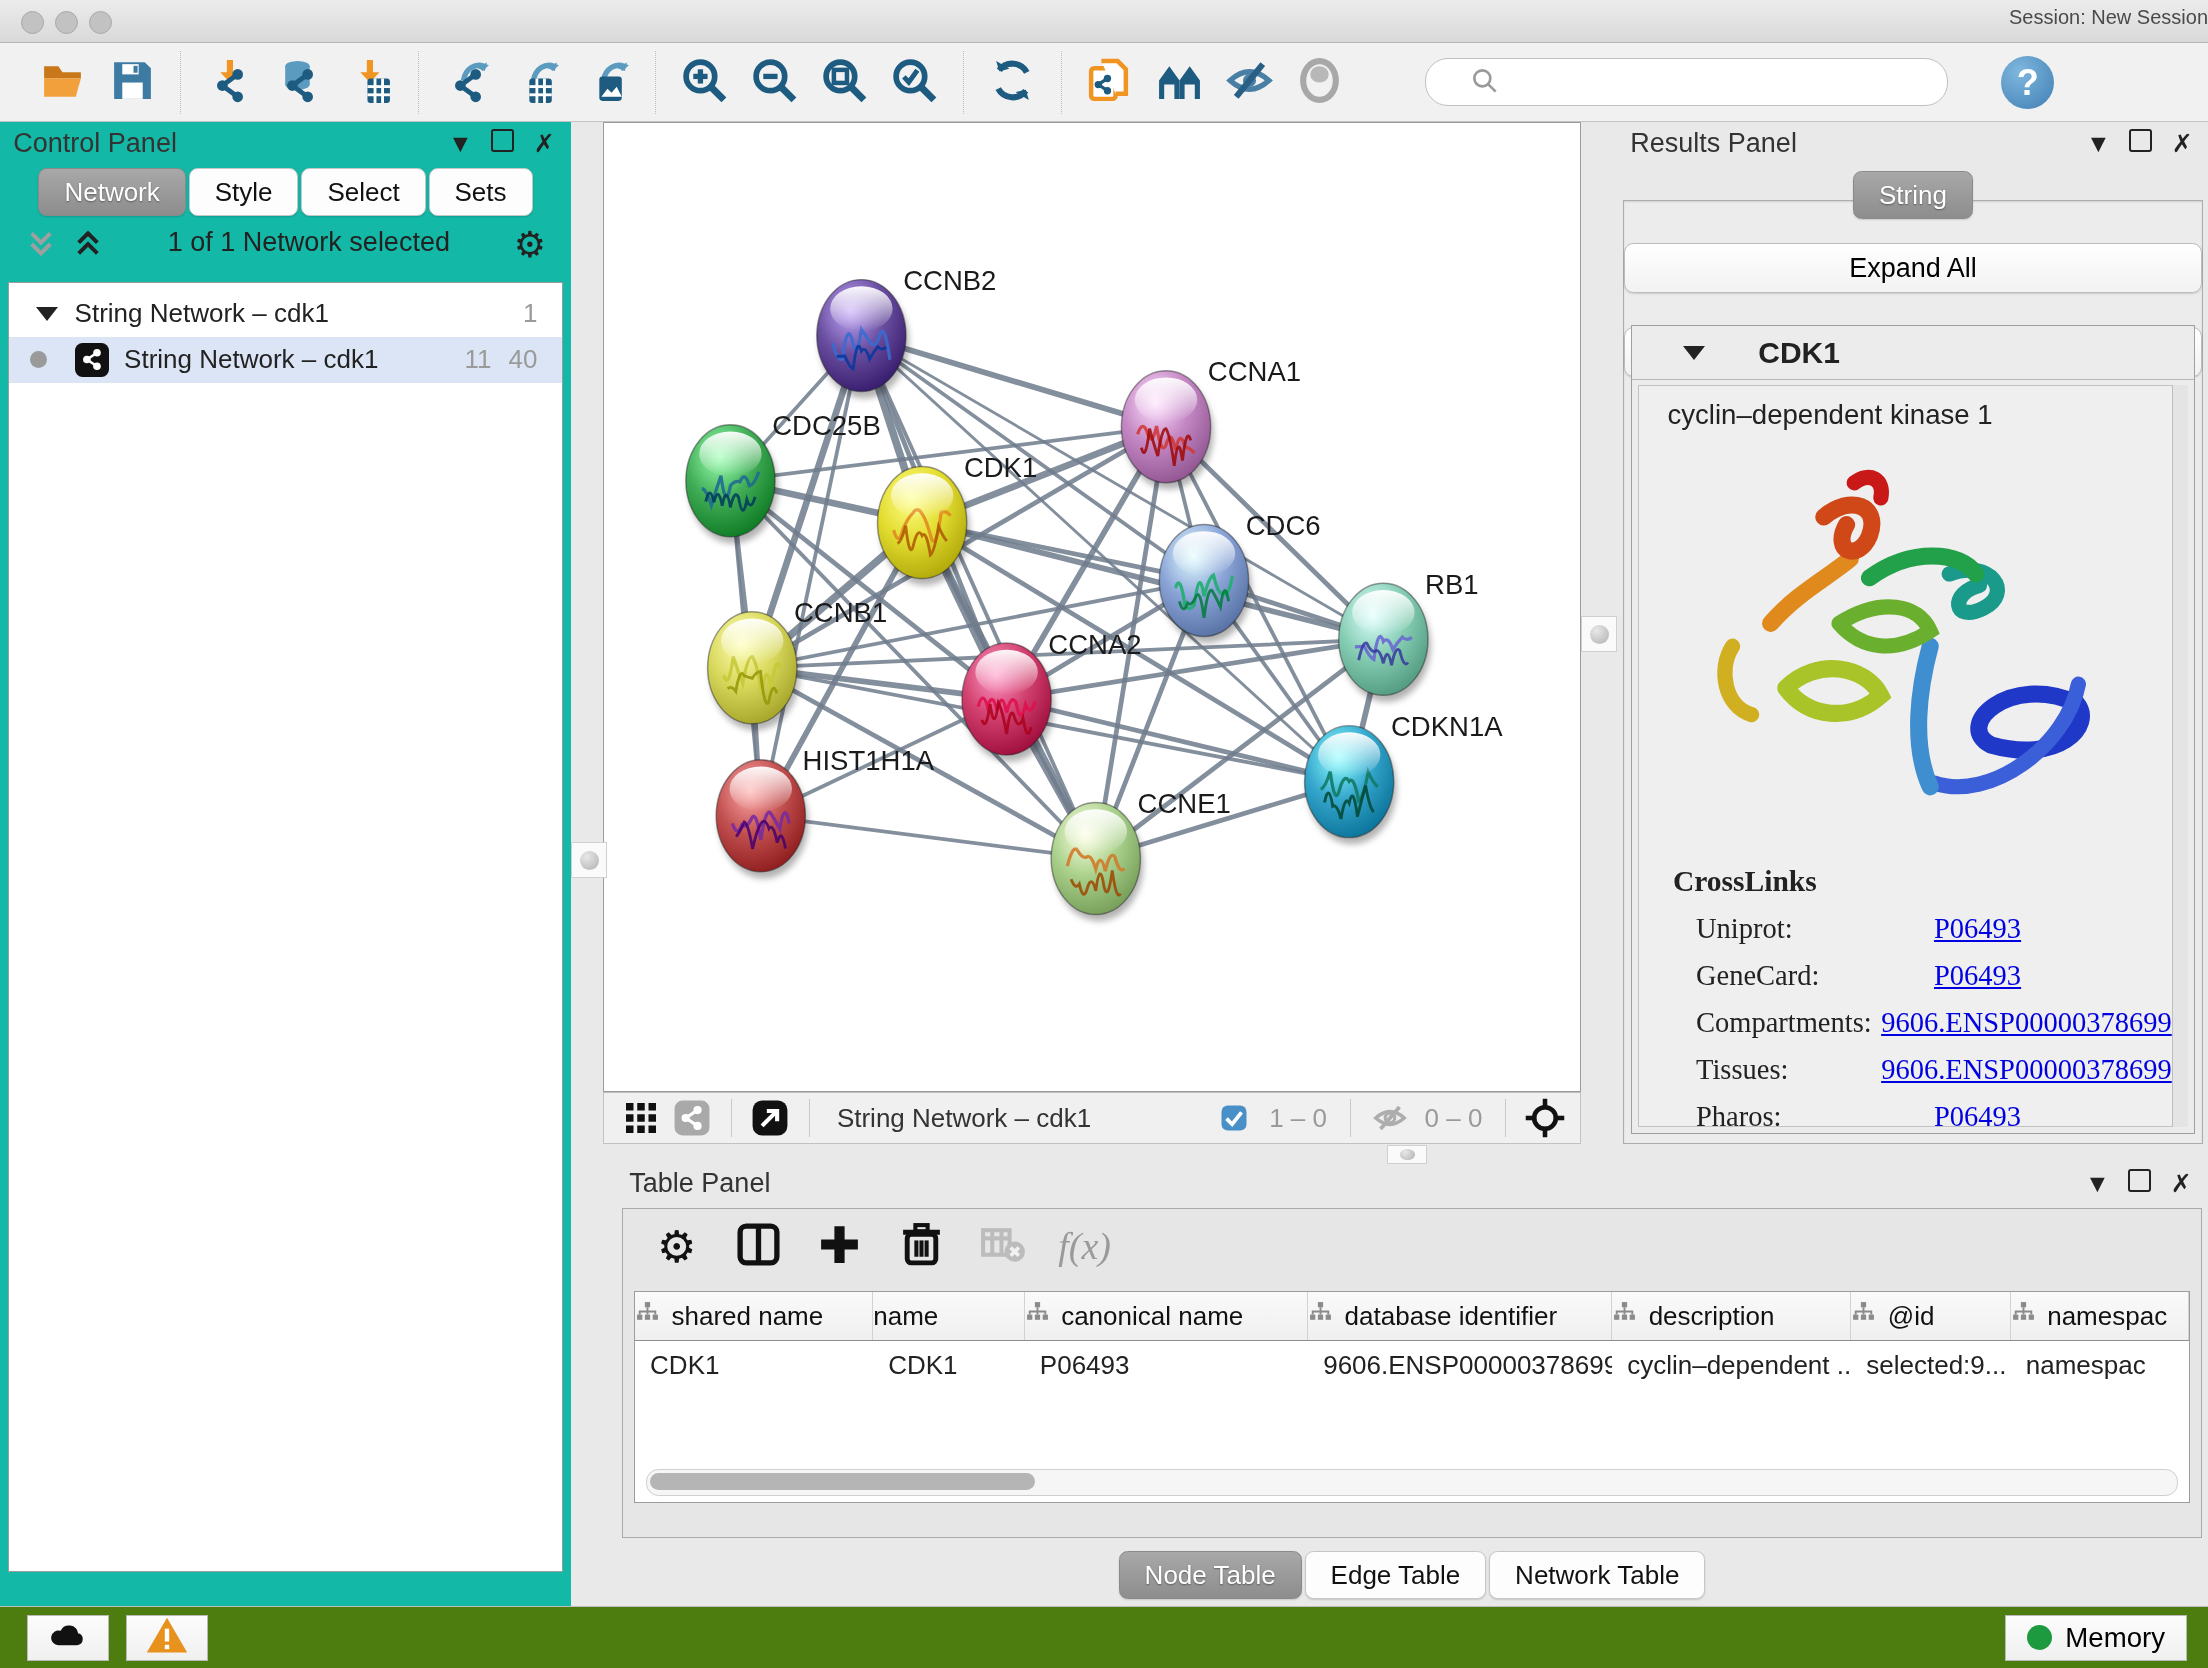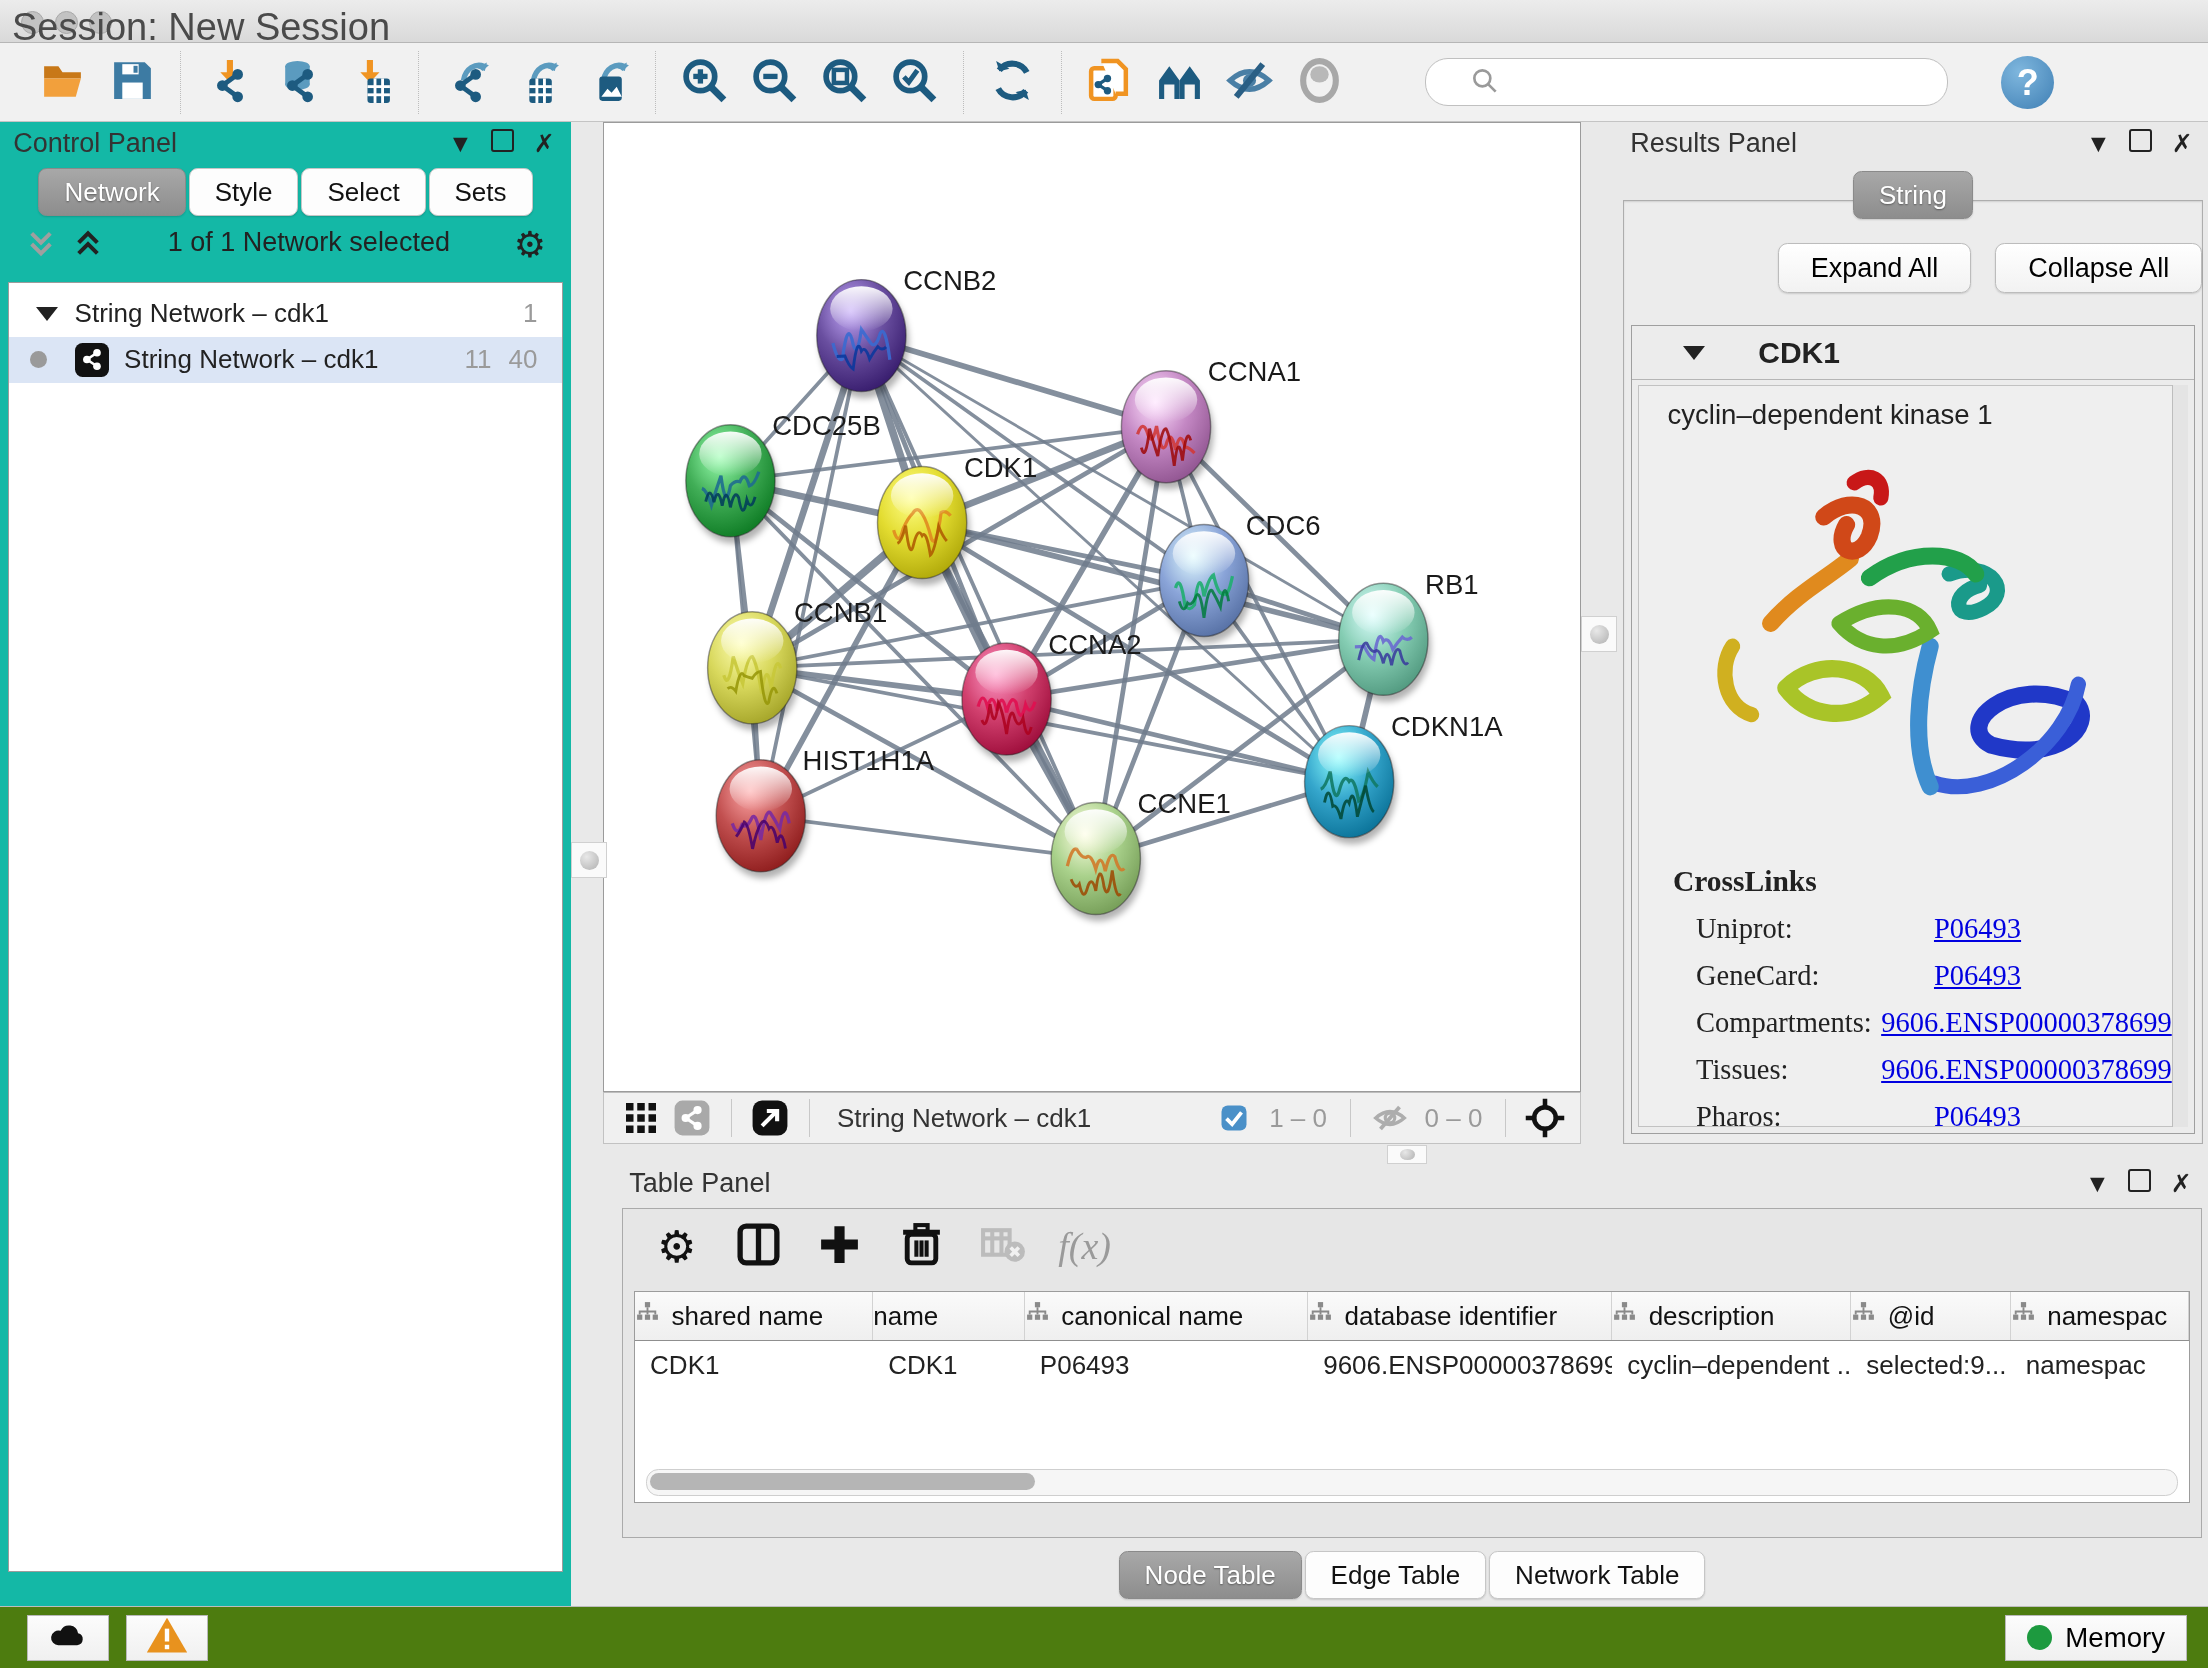--- a/index.html
+++ b/index.html
@@ -3,21 +3,21 @@
 <meta charset="utf-8">
 <style>
   html,body{margin:0;padding:0;background:#d8d8d8;}
   #app{position:relative;width:2208px;height:1668px;background:#e9e9e9;overflow:hidden;
        font-family:"Liberation Sans","DejaVu Sans",sans-serif;color:#222;}
   
   #titlebar{position:absolute;left:0;top:0;width:2208px;height:42px;
     background:linear-gradient(#ececec,#d9d9d9);border-bottom:1px solid #b6b6b6;}
   .tl{position:absolute;top:10.5px;width:21px;height:21px;border-radius:50%;
     background:#c2c2c2;border:1px solid #a9a9a9;}
-  #win-title{position:absolute;left:0;right:0;top:5.7px;text-align:left;font-size:38px;color:#4a4a4a;margin-left:12px;}
+  #win-title{position:absolute;left:0;right:0;top:5.7px;text-align:right;font-size:20px;color:#4a4a4a;margin-left:12px;}
   
   #toolbar{position:absolute;left:0;top:43px;width:2208px;height:78px;background:#f1f1f1;
     border-bottom:1px solid #c4c4c4;display:flex;align-items:center;}
   .tb-group{display:flex;align-items:center;padding:0 13.3px;height:63px;border-right:1.9px dotted #bdbdbd;}
   .tb-group:first-child{padding-left:27px;}
   .tb-group:last-of-type{border-right:none;}
   .tb-btn{width:70px;height:63px;display:flex;align-items:center;justify-content:center;
     background:transparent;border:none;cursor:pointer;}
   .tb-btn svg{width:49px;height:49px;}
   #search-wrap{margin-left:57px;display:flex;align-items:center;}
@@ -60,21 +60,21 @@
   .nt-sep{width:1px;height:38px;background:#c8c8c8;margin:0 13.3px;}
   .nt-ic{display:flex;align-items:center;justify-content:center;width:51px;height:42px;cursor:pointer;}
   .nt-count{color:#9a9a9a;margin:0 9.5px;}
   #net-title{flex:1;margin-left:13.3px;}
   
   #results-panel{position:absolute;left:1617px;top:122px;width:592px;height:1037px;background:#e9e9e9;}
   #rp-head{position:absolute;left:13.3px;top:5.7px;right:5.7px;}
   #rp-tab{position:absolute;left:0;right:0;top:49px;display:flex;justify-content:center;z-index:2;}
   #rp-outer{position:absolute;left:5.7px;right:5.7px;top:78px;bottom:15px;border:1px solid #adadad;
     background:#ececec;box-shadow:inset 0 1px 1.9px rgba(0,0,0,.12);}
-  .btnrow{display:flex;justify-content:flex-end;gap:24px;margin-top:42px;}
+  .btnrow{display:flex;justify-content:flex-start;gap:34px;margin-top:42px;flex-direction:column;}
   .pushbtn{padding:8.6px 32px;font-size:27px;background:linear-gradient(#ffffff,#f2f2f2);
     border:1px solid #bcbcbc;border-radius:9.5px;cursor:pointer;box-shadow:0 1px 1.9px rgba(0,0,0,.15);}
   #protein-card{position:absolute;left:7.6px;right:7.6px;top:124px;bottom:9.5px;border:1px solid #9f9f9f;background:#ececec;}
   #protein-card-head{display:flex;align-items:center;height:53px;border-bottom:1px solid #b5b5b5;}
   #protein-card-head .disc{margin-left:51px;}
   #protein-name{font-size:30px;font-weight:bold;margin-left:36px;}
   #protein-body{position:absolute;left:5.7px;right:21px;top:59px;bottom:5.7px;border:1px solid #c2c2c2;
     background:#efefef;overflow:hidden;}
   #protein-desc{font-size:27.6px;margin:13.3px 0 0 28.5px;}
   #protein-img{display:block;margin:28.5px auto 0;}

